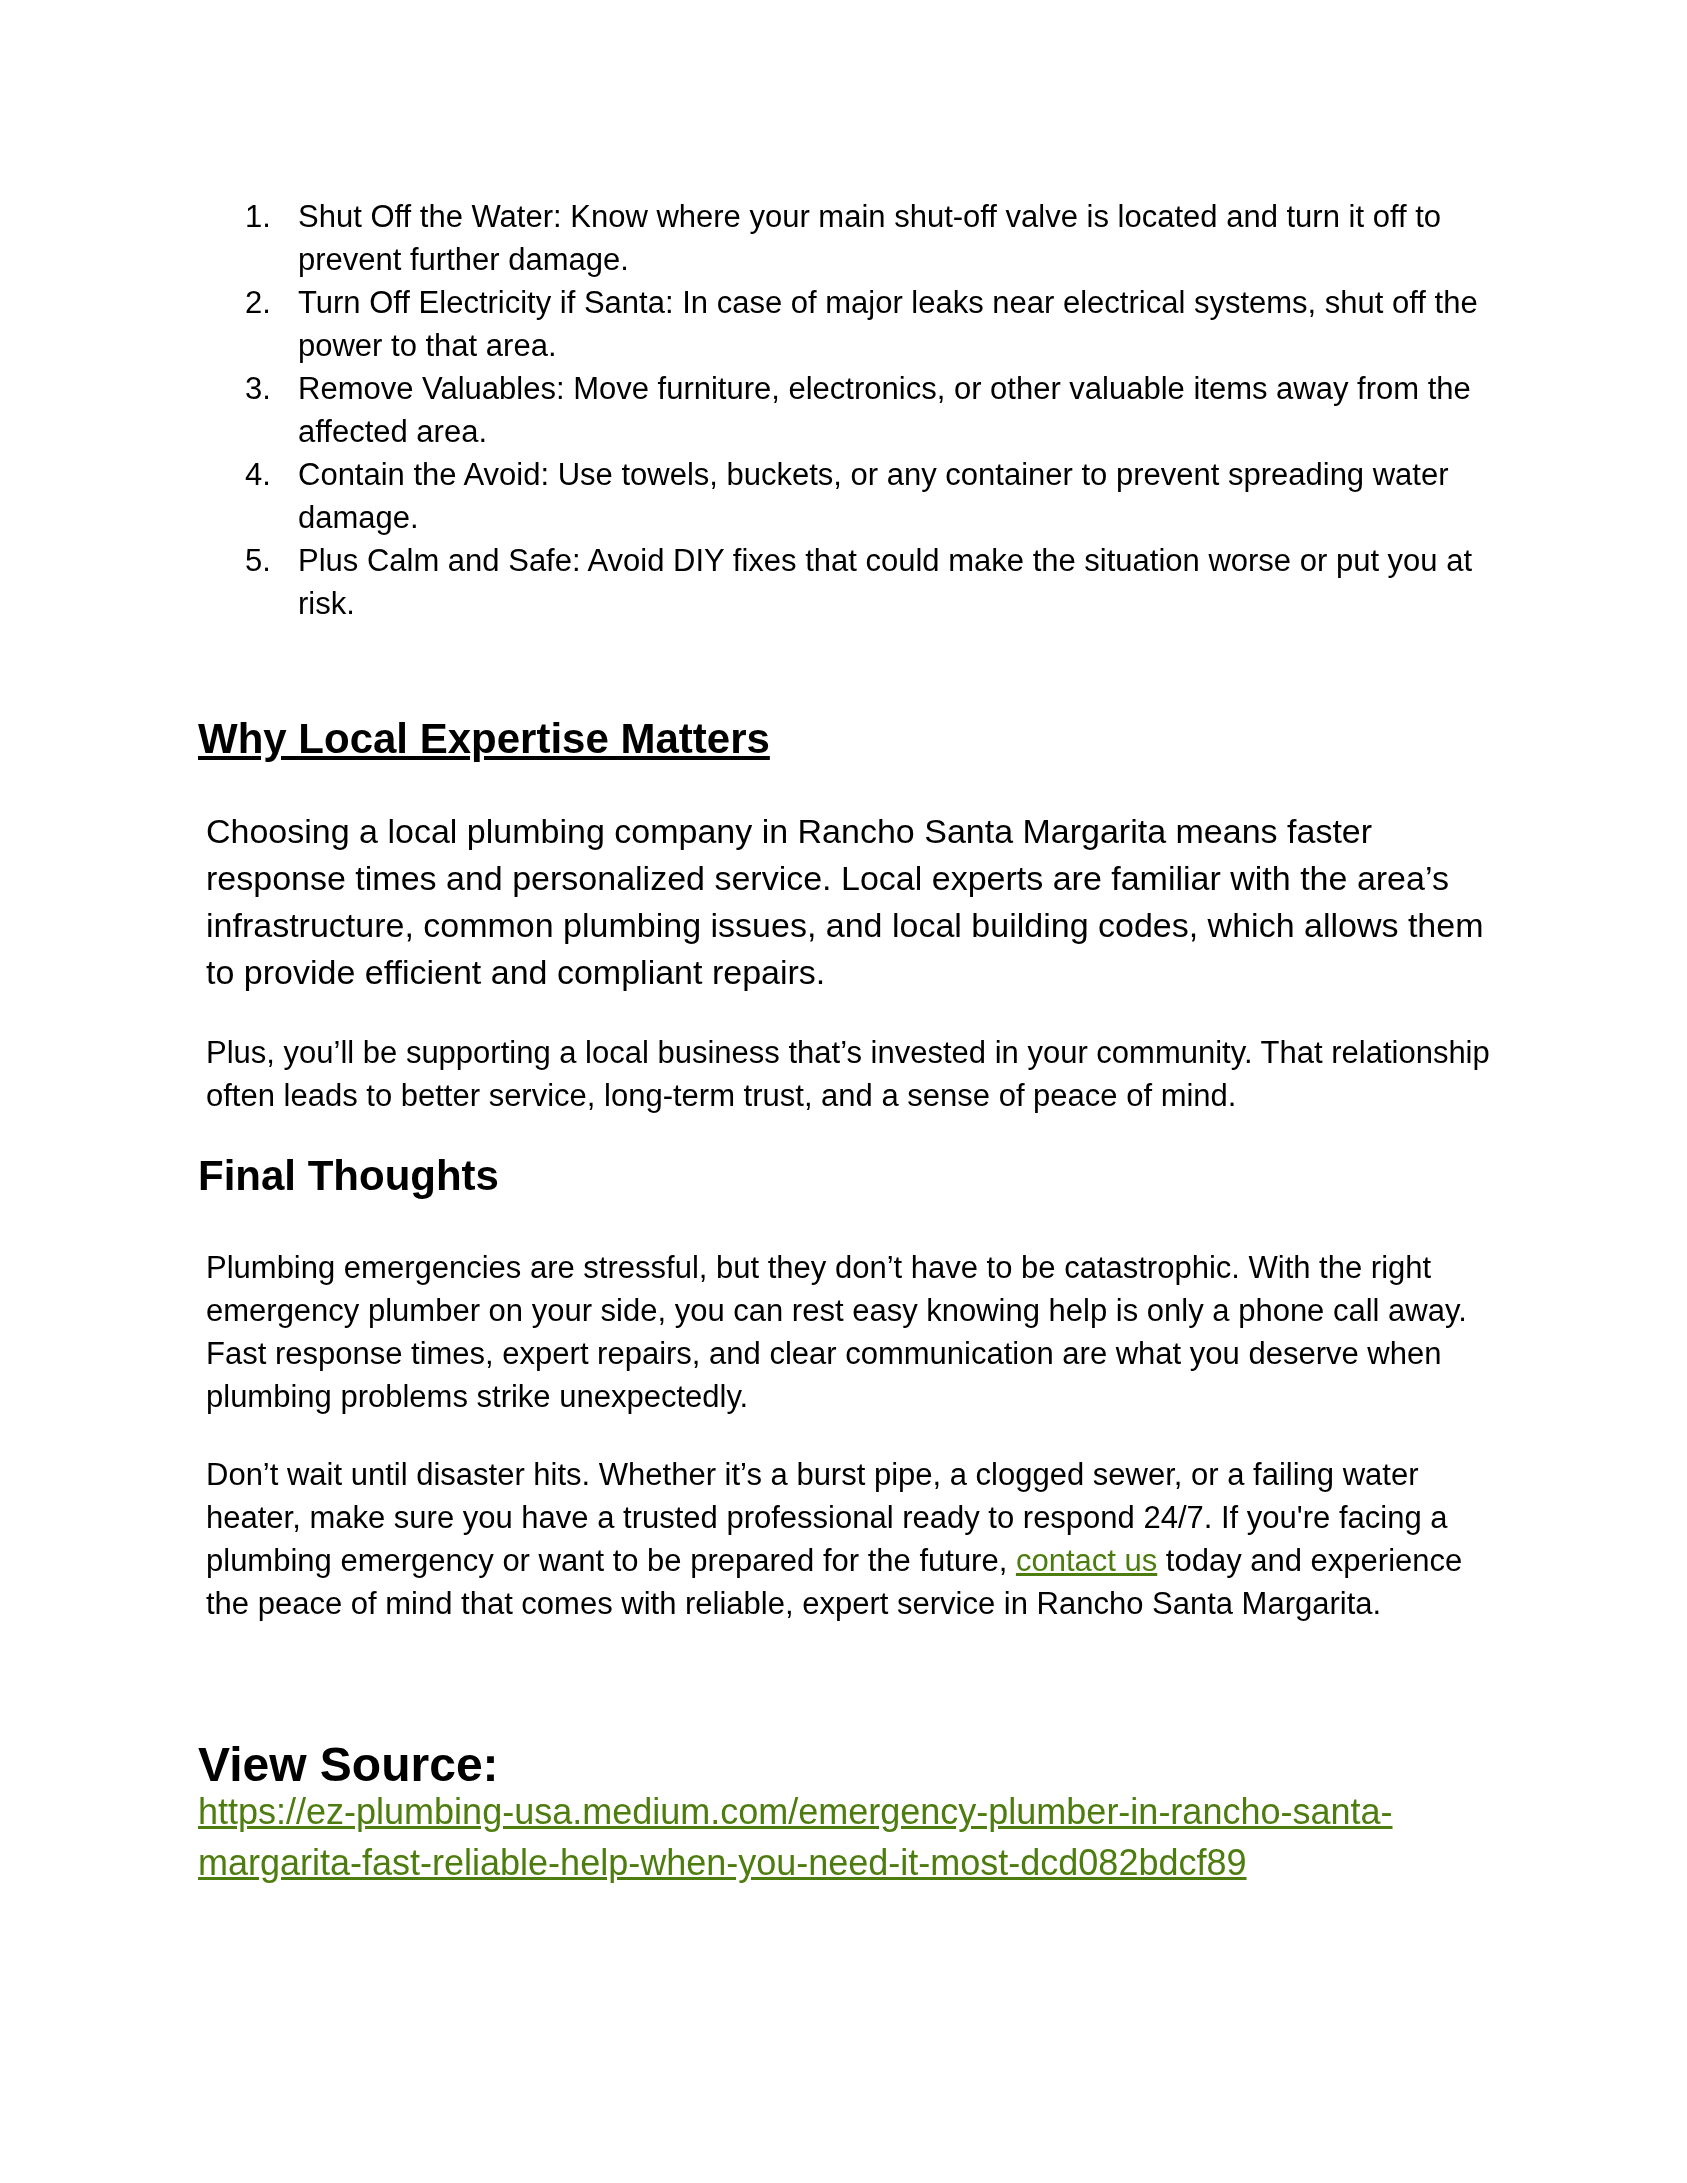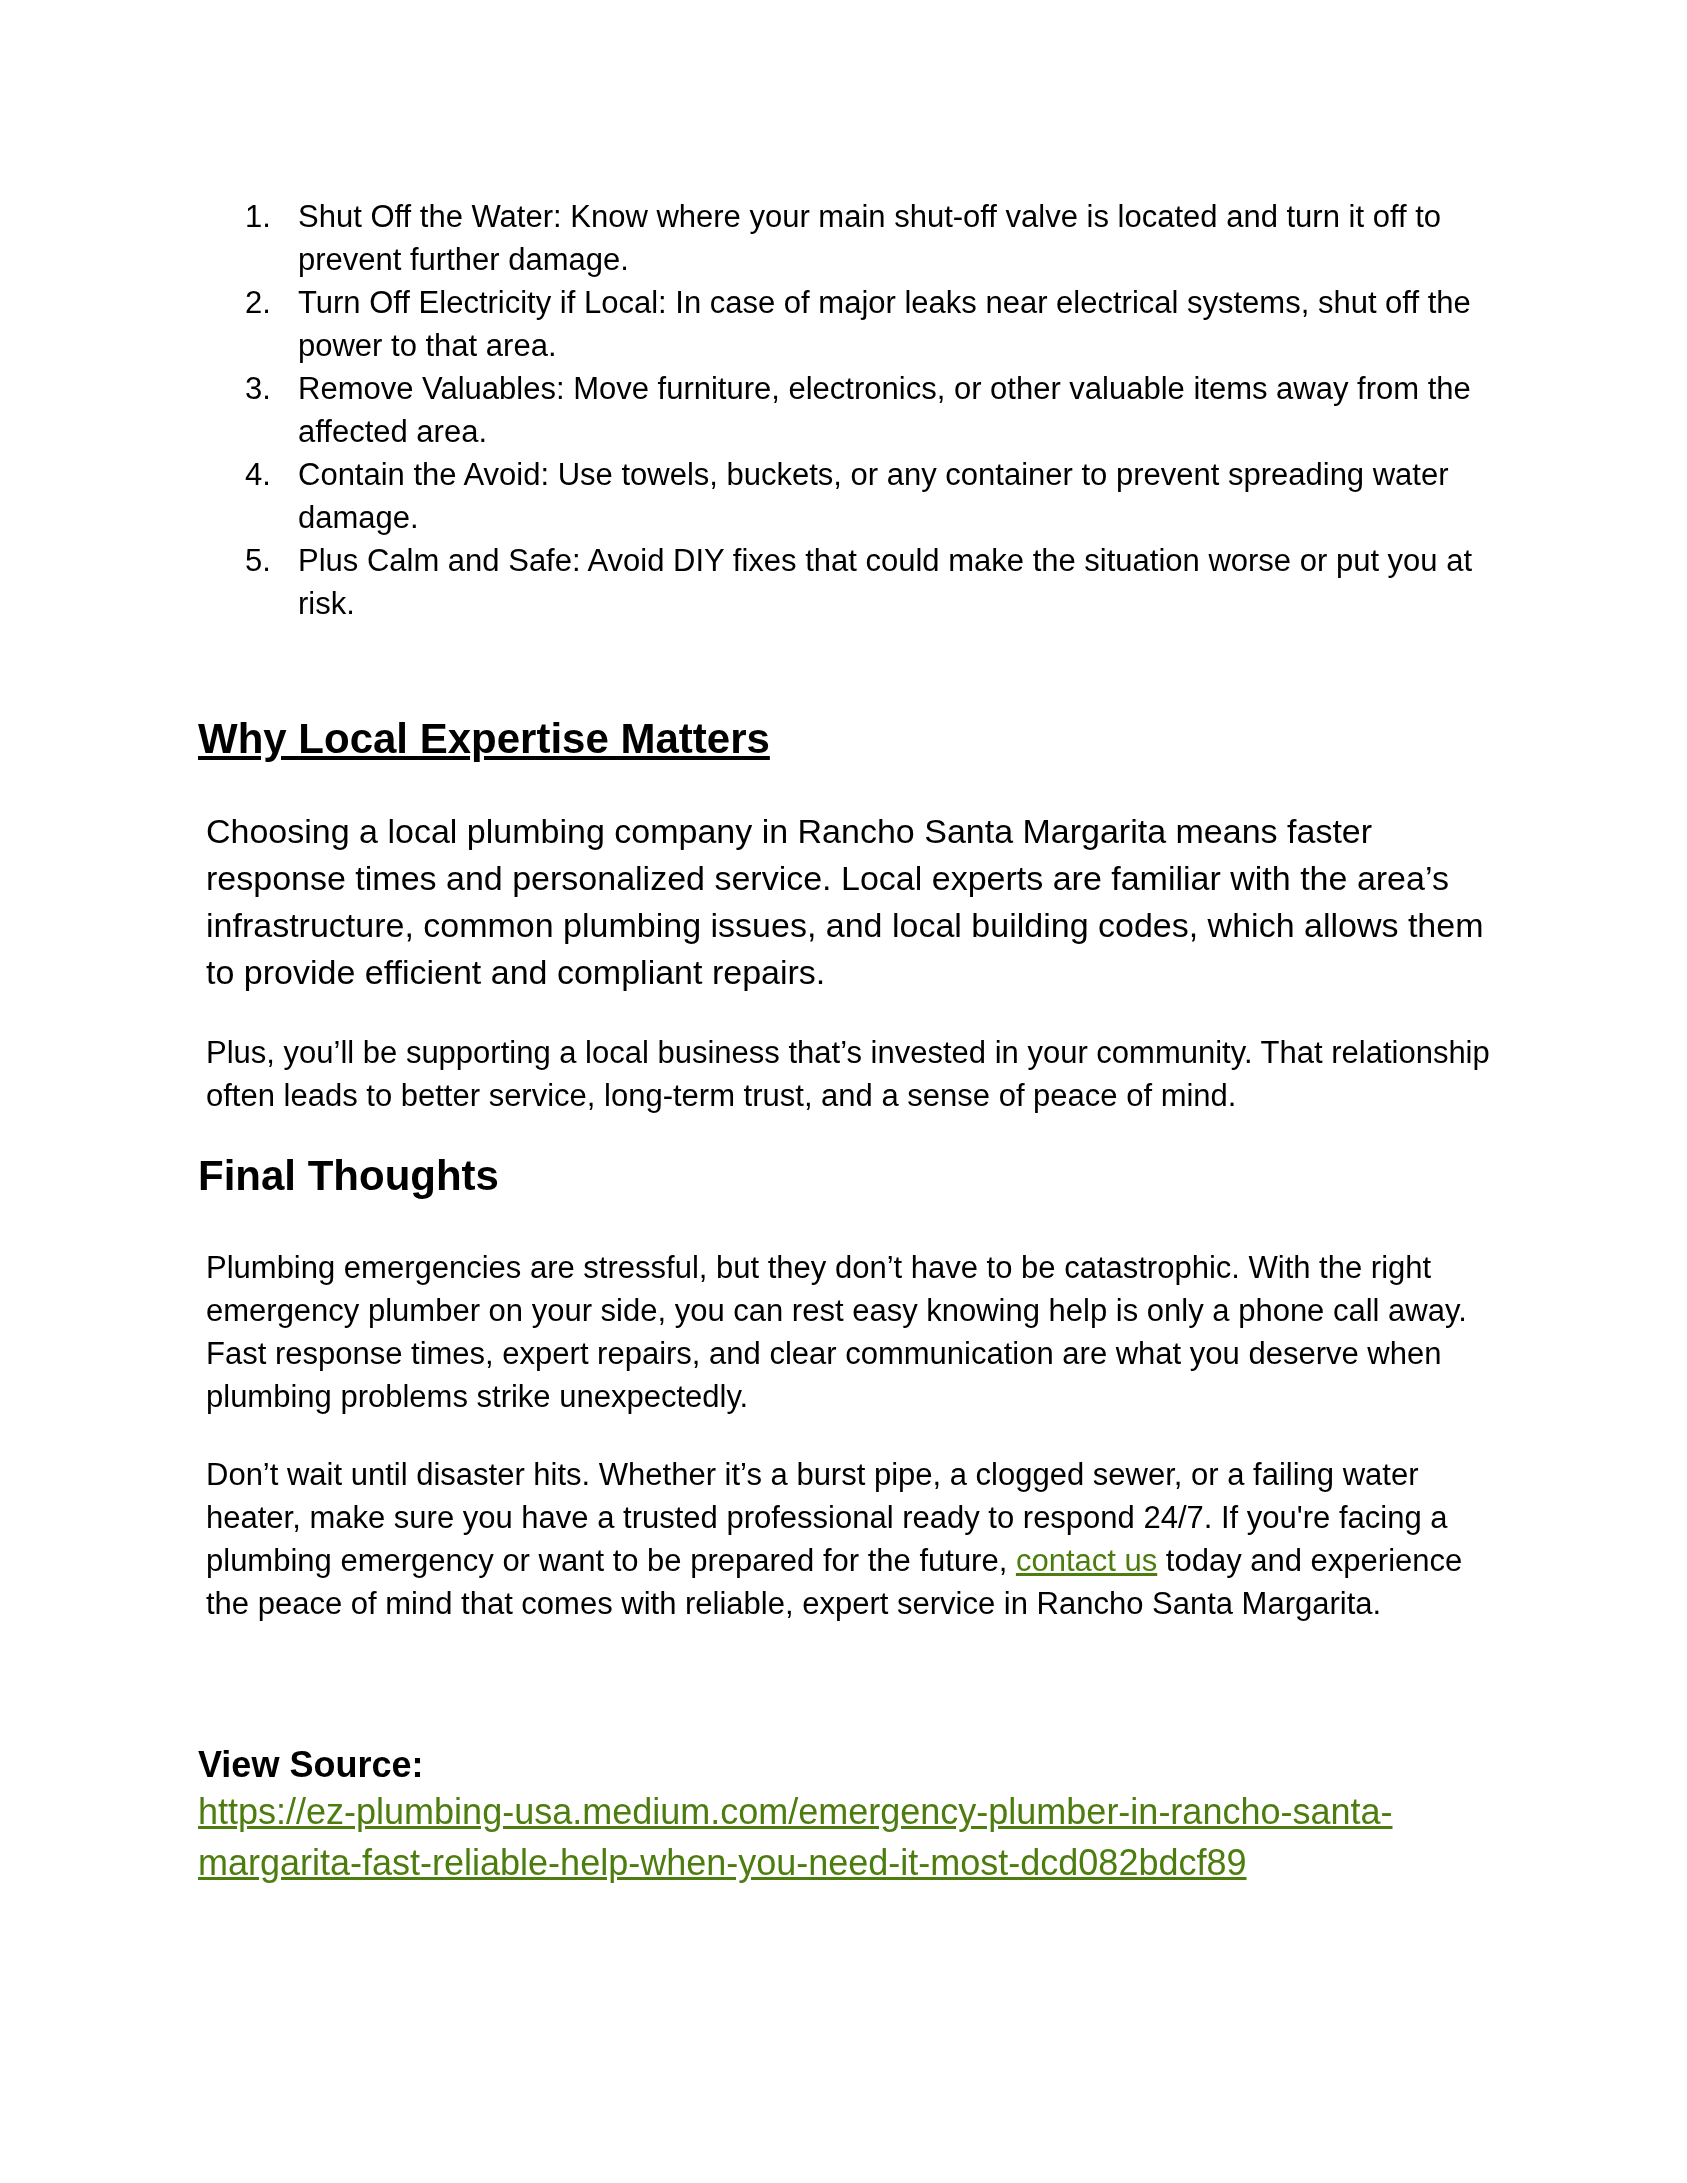--- a/index.html
+++ b/index.html
@@ -19,36 +19,36 @@
   ol.steps li .num { position: absolute; left: 47px; top: 0; }
   ol.steps li b { font-weight: normal; }
   h2 {
     position: absolute; left: 0; margin: 0; font-size: 42px; font-weight: bold;
     line-height: 53px;
   }
   p { position: absolute; left: 0; margin: 8px; width: 1305px; }
   p.lg { font-size: 34px; line-height: 47px; }
   p.md { font-size: 31px; line-height: 43px; }
   a { color: #4d7c0f; text-decoration: underline; }
-  .vs-label { position: absolute; left: 0; top: 1738px; font-size: 36px; font-weight: bold; line-height: 53px; margin:0; }
+  .vs-label { position: absolute; left: 0; top: 1738px; font-size: 48px; font-weight: bold; line-height: 53px; margin:0; }
   .vs-link { position: absolute; left: 0; top: 1786px; font-size: 36px; line-height: 51px; width: 1305px; }
 </style>
 </head>
 <body>
 
 <div class="page">
 
   <ol class="steps">
     <li>
       <span class="num">1.</span>
       <b>Shut Off the Water:</b><span> Know where your main shut-off valve is located and turn it off to prevent further damage.</span>
     </li>
     <li>
       <span class="num">2.</span>
-      <b>Turn Off Electricity if Local:</b><span> In case of major leaks near electrical systems, shut off the power to that area.</span>
+      <b>Turn Off Electricity if Santa:</b><span> In case of major leaks near electrical systems, shut off the power to that area.</span>
     </li>
     <li>
       <span class="num">3.</span>
       <b>Remove Valuables:</b><span> Move furniture, electronics, or other valuable items away from the affected area.</span>
     </li>
     <li>
       <span class="num">4.</span>
       <b>Contain the Avoid:</b><span> Use towels, buckets, or any container to prevent spreading water damage.</span>
     </li>
     <li>

